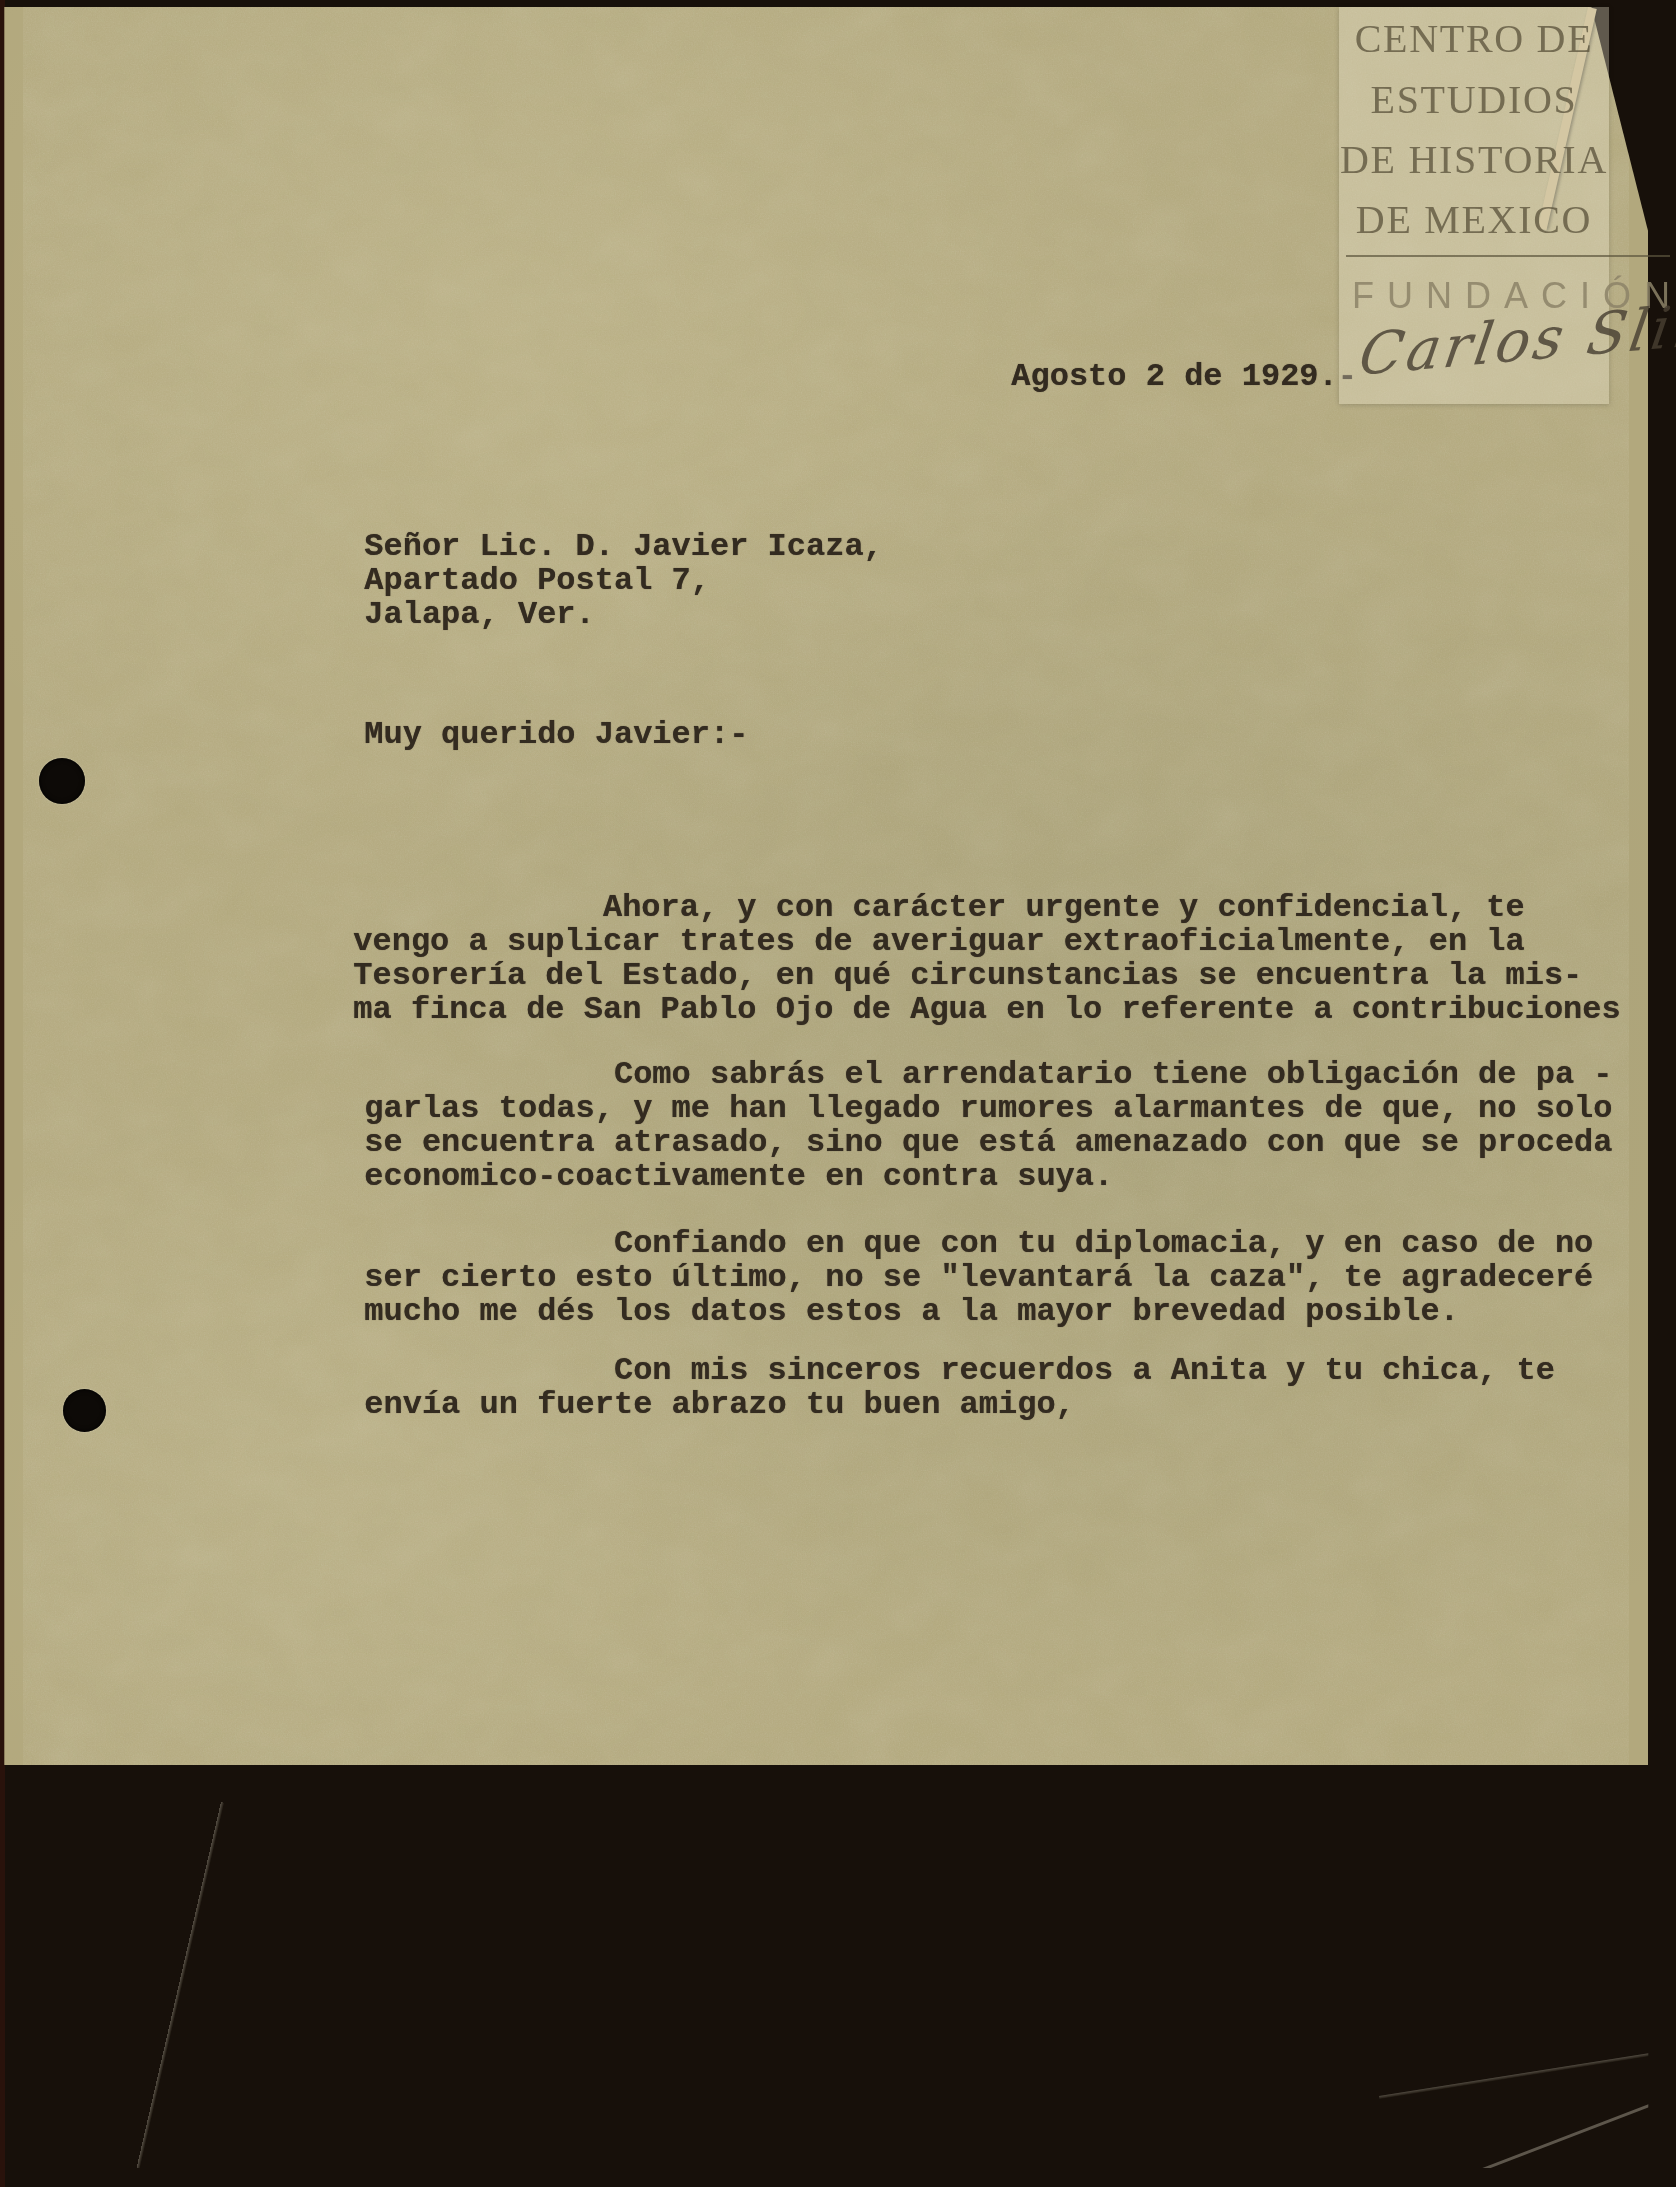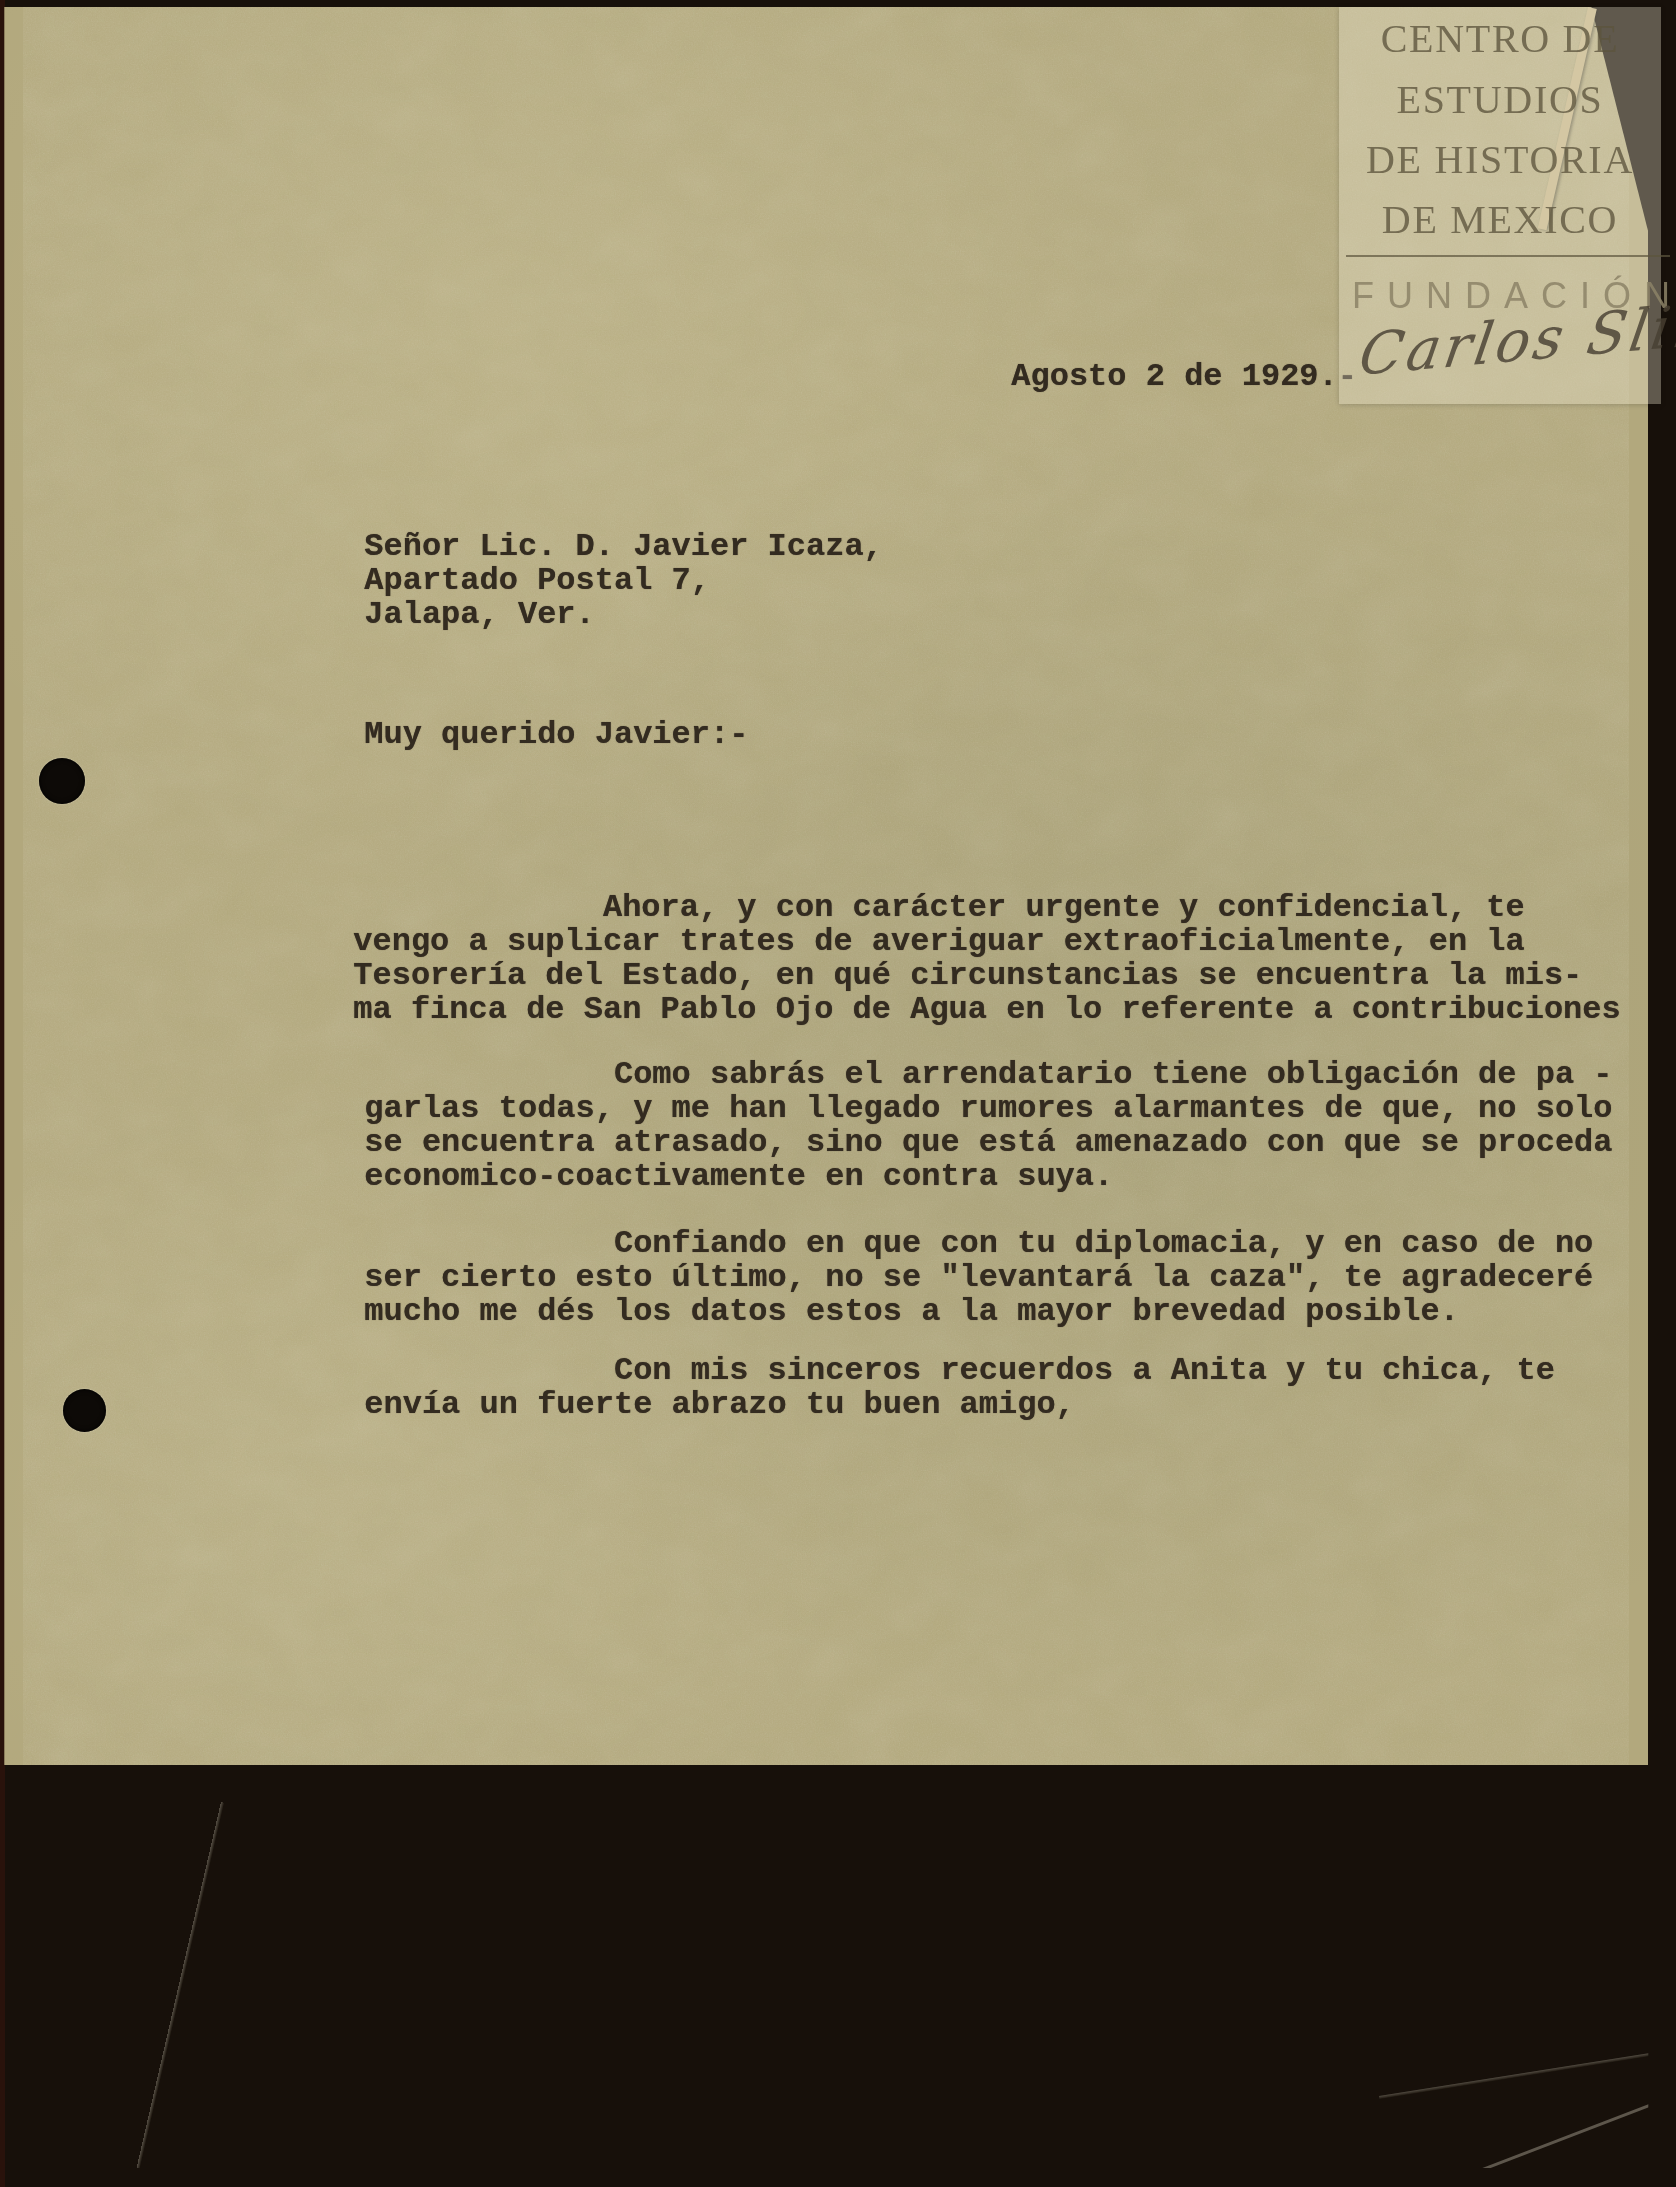--- a/index.html
+++ b/index.html
@@ -60,21 +60,21 @@
   #date-line{left:1007px;top:353px;}
   #recipient{left:360px;top:523px;line-height:34px;}
   #salutation{left:360px;top:683px;margin-top:28px;}
   #para-1{left:360px;top:750px;}
   #para-2{left:349px;top:884px;}
   #para-3{left:360px;top:1051px;}
   #para-4{left:360px;top:1220px;}
   #para-5{left:360px;top:1347px;}
   
   #archive-slip{
-    position:absolute;left:1339px;top:6.9px;width:322px;height:397px;
+    position:absolute;left:1339px;top:6.9px;width:270px;height:397px;
     background:rgba(238,231,208,.34);
     box-shadow:0 0.9px 5.2px rgba(0,0,0,.18);
   }
   .stamp-line{
     position:absolute;left:0;width:100%;text-align:center;
     font-family:"Liberation Serif", serif;
     font-size:40px;letter-spacing:1.7px;
     color:rgba(92,85,61,.78);white-space:nowrap;
   }
   #stamp-line-1{top:8.6px;}

